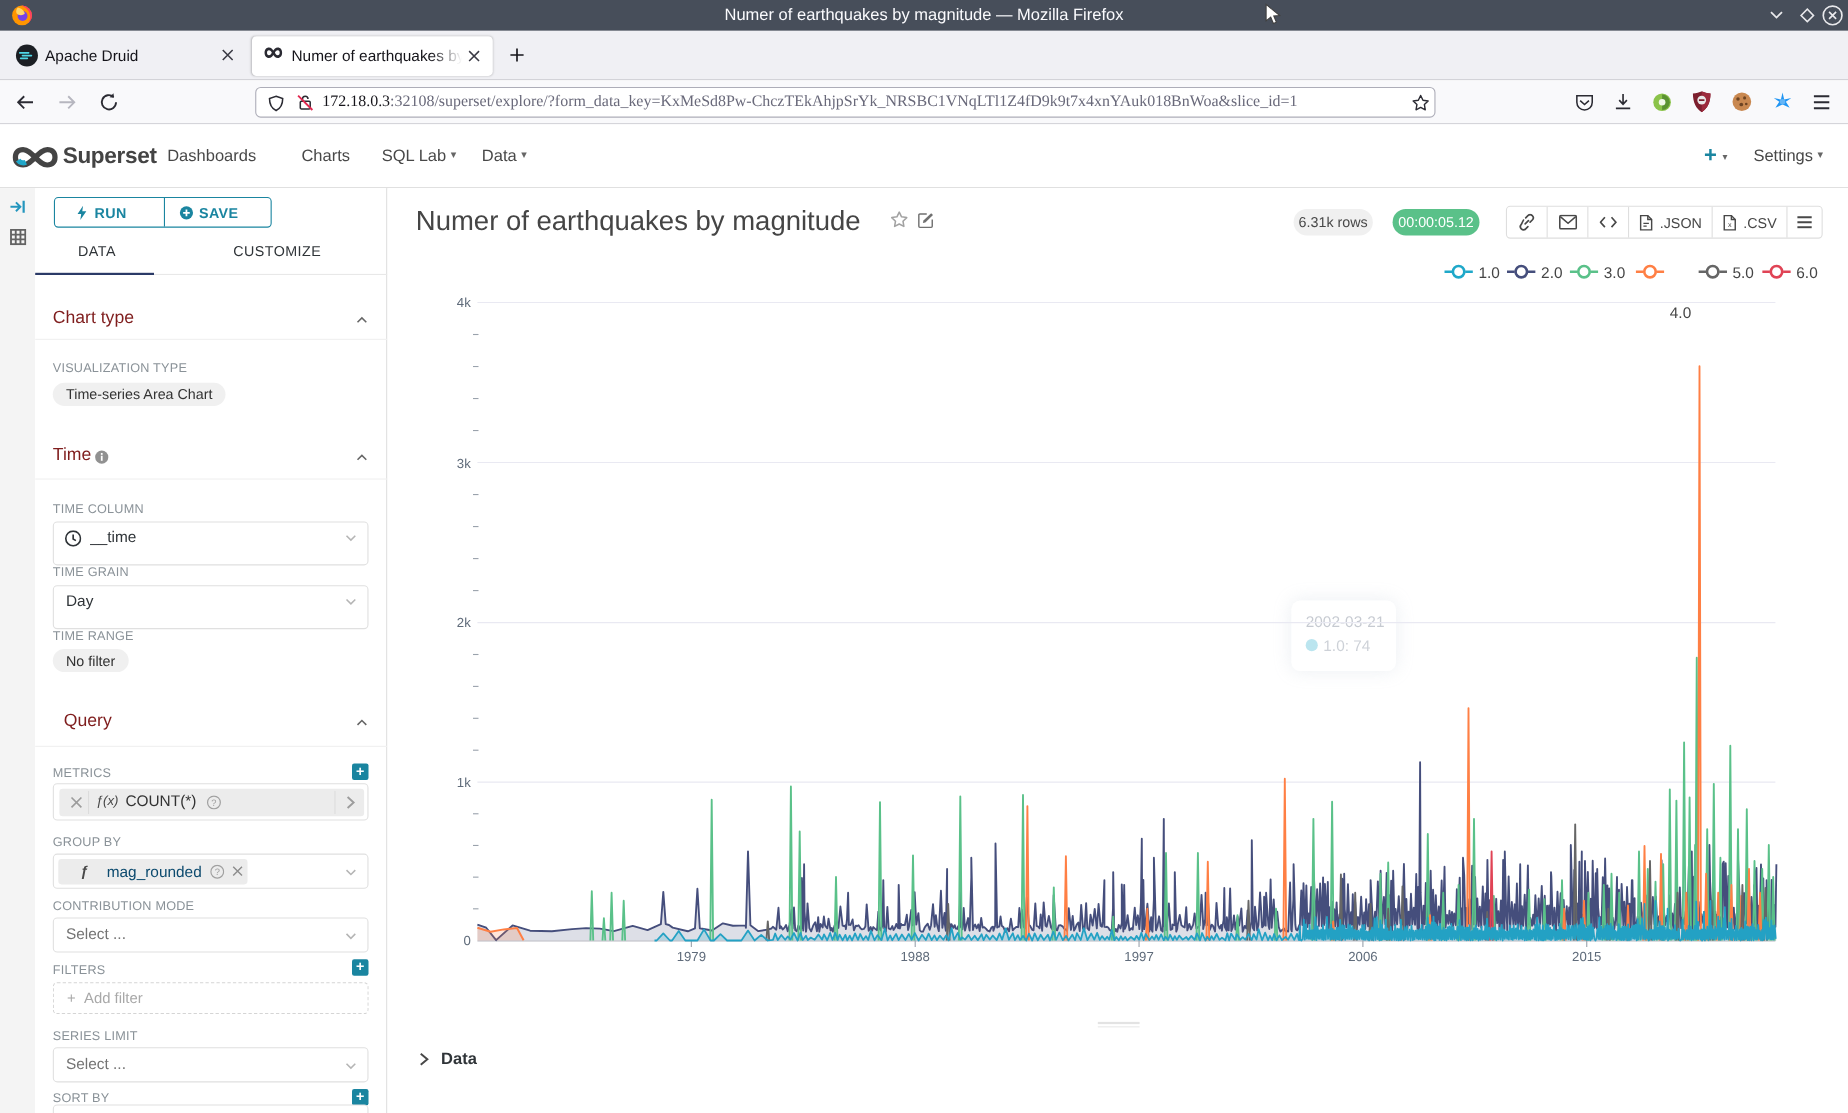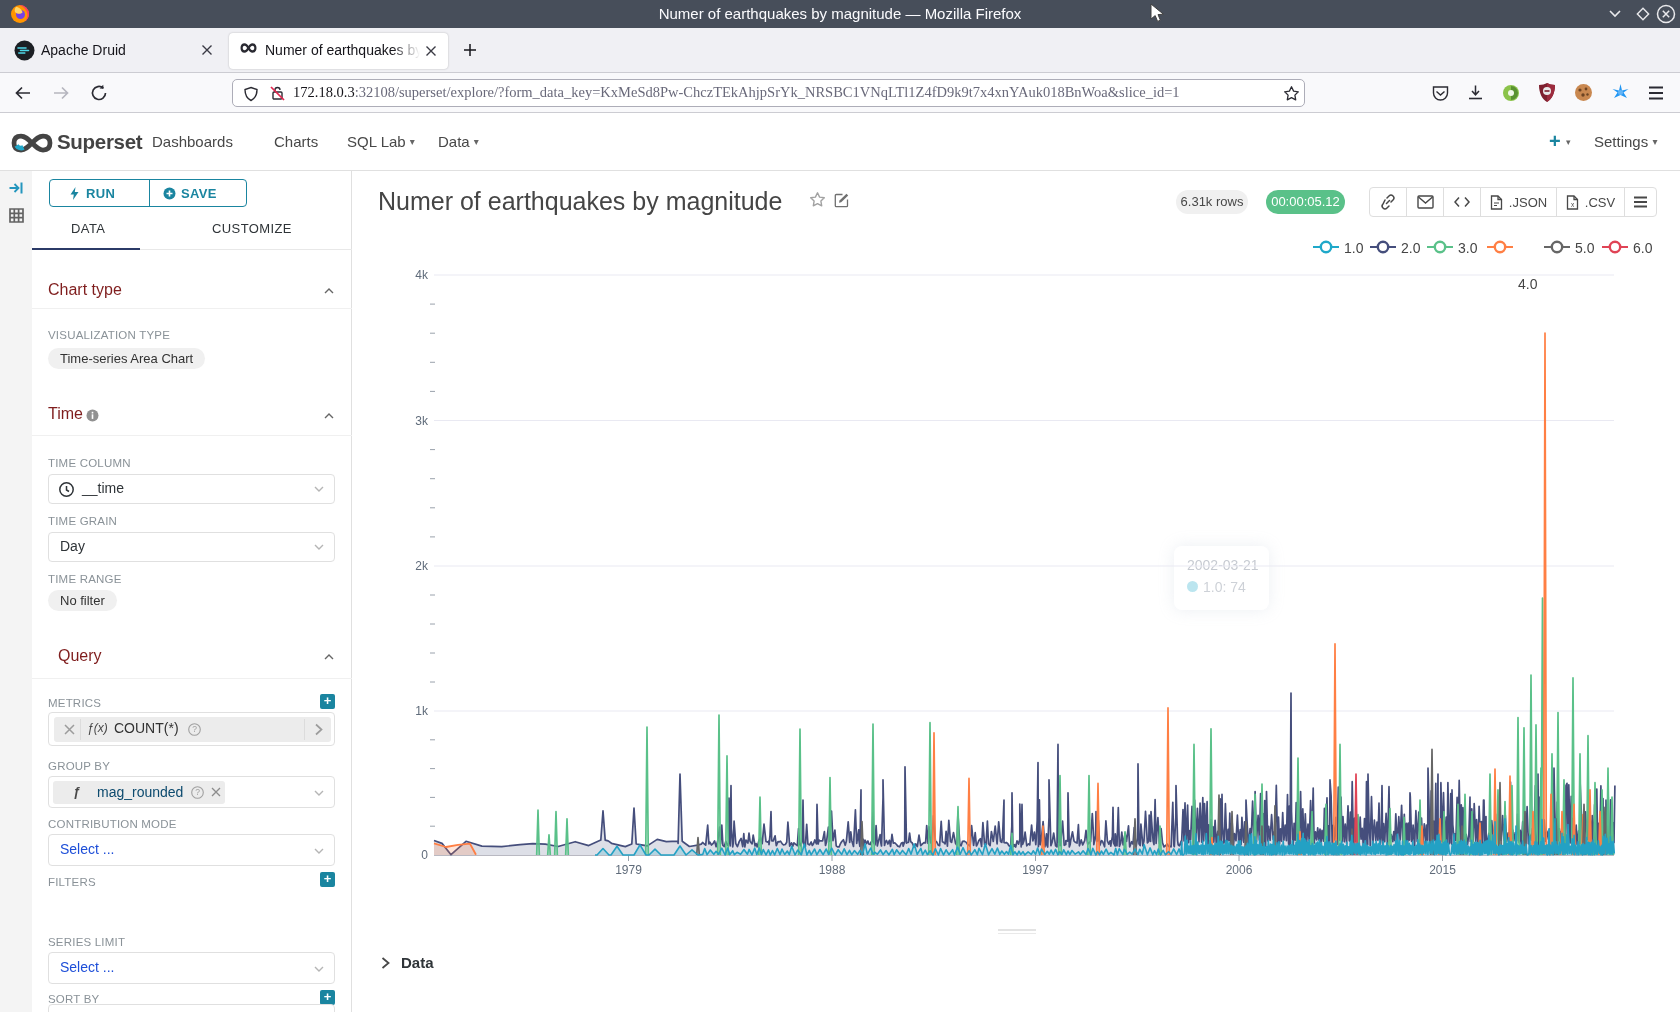--- a/index.html
+++ b/index.html
@@ -13,22 +13,22 @@
 #urlrow { position:absolute; left:0; top:73px; width:1680px; height:40px; background:#f9f9fb; border-bottom:1px solid #ccccd2; }
 #urlbar { position:absolute; left:232px; top:6px; width:1073px; height:28px; background:#fff; border:1px solid #adadb8; border-radius:5px; }
 
 #ssnav { position:absolute; left:0; top:113px; width:1680px; height:58px; background:#fff; border-bottom:1px solid #e0e0e0; }
 .navitem { position:absolute; top:0; height:58px; line-height:58px; color:#484848; font-size:15px; }
 
 #rail { position:absolute; left:0; top:171px; width:32px; height:841px; background:#f4f4f4; }
 #sidebar { position:absolute; left:32px; top:171px; width:320px; height:841px; background:#fff; border-right:1px solid #e0e0e0; }
 .seclabel { color:#8a9298; font-size:11.5px; letter-spacing:0.2px; }
 .sechead { color:#7f1d1d; font-size:16px; }
-.selbox { position:absolute; left:16px; width:287px; height:30px; border:1px solid #e0e0e0; border-radius:4px; background:#fff; }
-.selbox .ph { position:absolute; left:11px; top:5px; font-size:14px; color:#1d4ed8; }
+.selbox { position:absolute; left:16px; width:287px; height:40px; border:1px solid #e0e0e0; border-radius:4px; background:#fff; }
+.selbox .ph { position:absolute; left:11px; top:5px; font-size:14px; color:#737373; }
 .selbox .chev { position:absolute; right:10px; top:9px; width:10px; height:10px; }
 .pill { display:inline-block; background:#f0f0f0; border-radius:11px; font-size:13px; color:#323232; padding:3px 12px; }
 .plusbtn { position:absolute; width:15px; height:15px; background:#1a85a0; border-radius:2px; color:#fff; font-size:13px; line-height:14px; text-align:center; font-weight:700; }
 .chevup { width:10px; height:10px; }
 .hr { position:absolute; left:0; width:320px; height:1px; background:#f0f0f0; }
 
 #main { position:absolute; left:353px; top:171px; width:1327px; height:841px; background:#fff; }
 .axis-label { position:absolute; color:#5f6b7a; font-size:12px; }
 .btngroup { position:absolute; border:1px solid #dedede; border-radius:4px; background:#fff; display:flex; }
 .btncell { height:28px; display:flex; align-items:center; justify-content:center; border-left:1px solid #dedede; color:#484848; font-size:13px; }
@@ -272,20 +272,23 @@
   </div>
   <div class="seclabel abs" style="left:16px;top:647px;">CONTRIBUTION MODE</div>
   <div class="selbox" style="top:663px;height:32px;">
     <div class="ph" style="top:6px;">Select ...</div>
     <svg class="chev" style="top:11px" viewBox="0 0 10 10">
         <path d="M1 3 L5 7 L9 3" stroke="#b5b5b5" stroke-width="1.4" fill="none"></path>
       </svg>
   </div>
   <div class="seclabel abs" style="left:16px;top:705px;">FILTERS</div>
   <div class="plusbtn" style="left:288px;top:701px;">+</div>
+  <div class="abs" style="left:16px;top:722px;width:287px;height:29px;border:1px dashed #d5d5d5;border-radius:4px;">
+    <div class="abs" style="left:12px;top:6px;font-size:13.5px;color:#a8a8a8;">+&nbsp;&nbsp;Add filter</div>
+  </div>
   <div class="seclabel abs" style="left:16px;top:765px;">SERIES LIMIT</div>
   <div class="selbox" style="top:781px;height:32px;">
     <div class="ph" style="top:6px;">Select ...</div>
     <svg class="chev" style="top:11px" viewBox="0 0 10 10">
         <path d="M1 3 L5 7 L9 3" stroke="#b5b5b5" stroke-width="1.4" fill="none"></path>
       </svg>
   </div>
   <div class="seclabel abs" style="left:16px;top:822px;">SORT BY</div>
   <div class="plusbtn" style="left:288px;top:819px;">+</div>
   <div class="selbox" style="top:833px;height:32px;">

